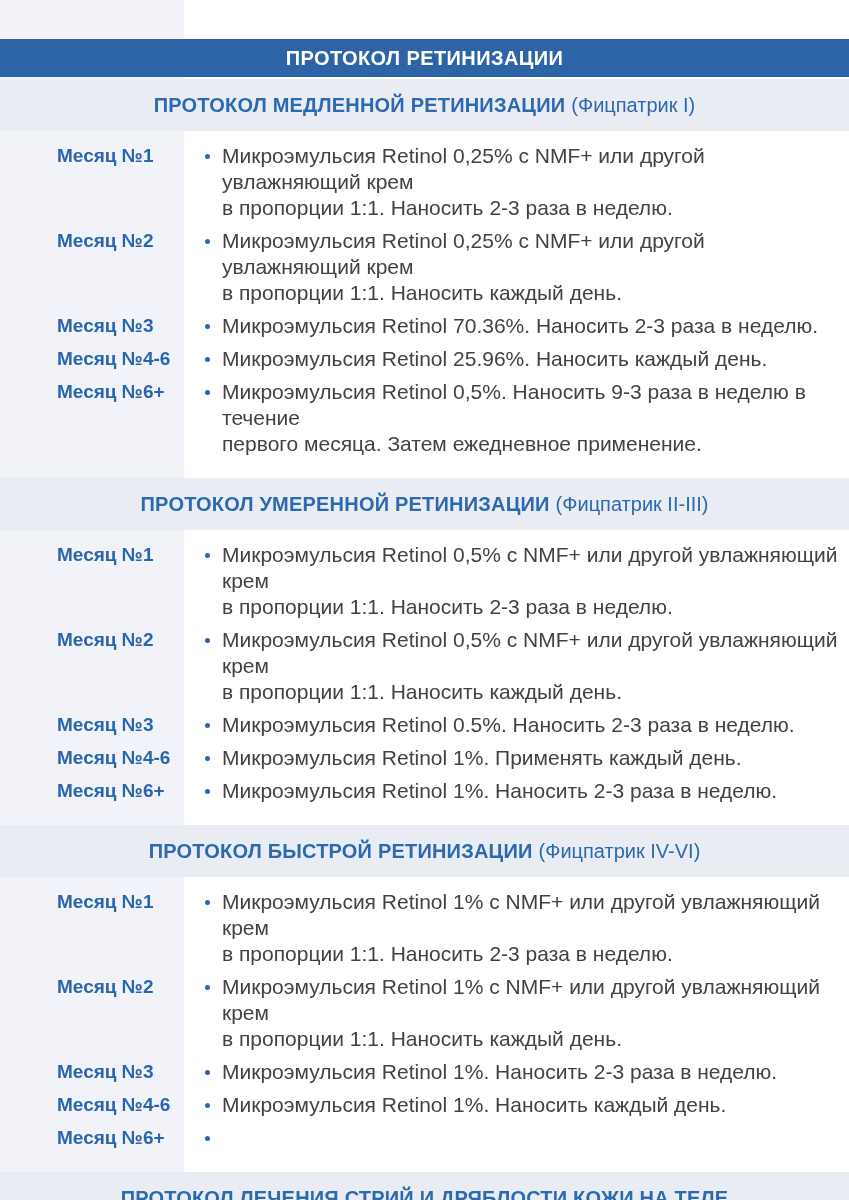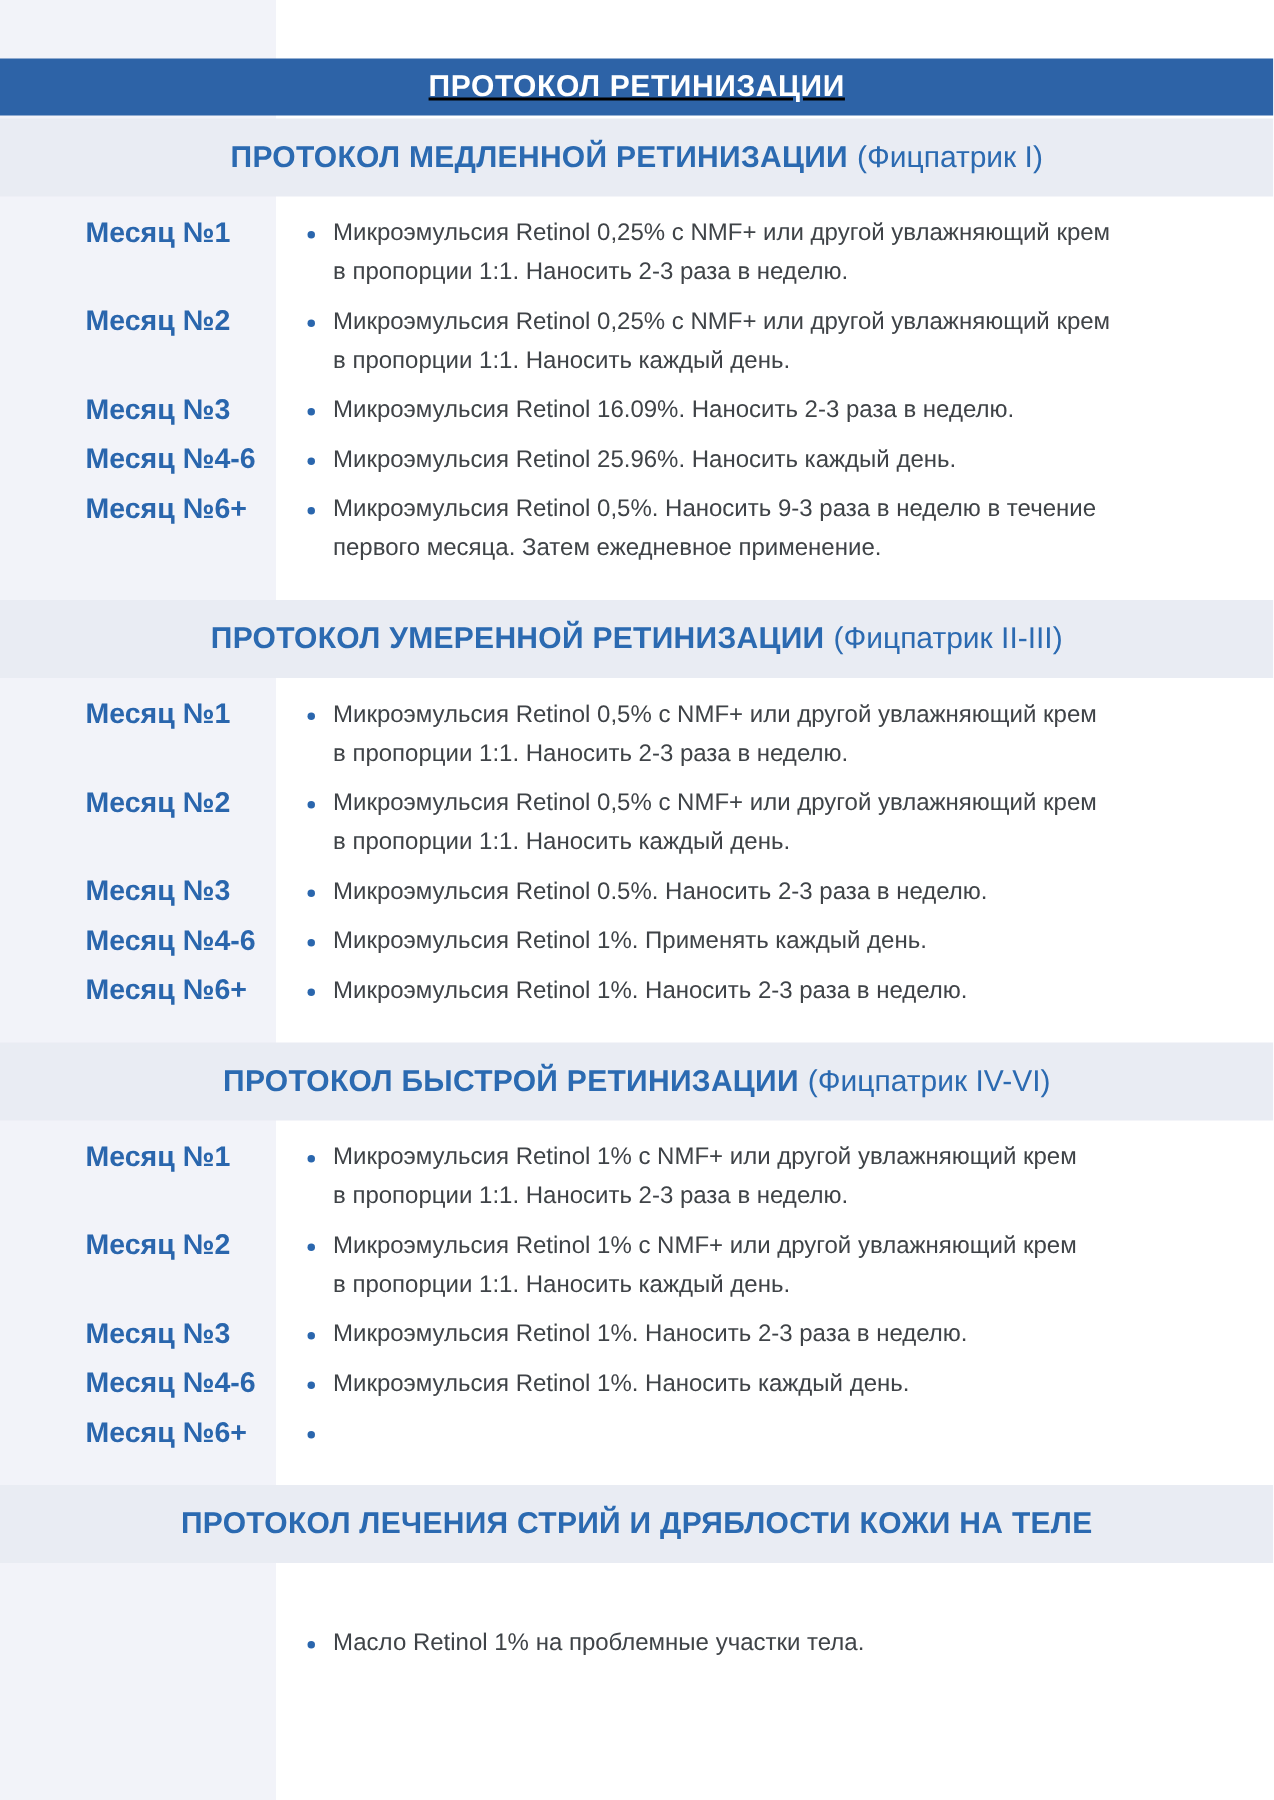--- a/index.html
+++ b/index.html
@@ -13,21 +13,21 @@
   .left-strip {
     position:absolute; left:0; top:0;
     width:184px; height:1200px;
     background:#f2f3f9;
   }
   .content { position:relative; }
 
   .top-spacer { height:39px; }
   .main-banner {
     height:38px; background:#2d63a7;
-    display:flex; align-items:center; justify-content:center;text-decoration:underline;
+    display:flex; align-items:center; justify-content:center;
   }
   .main-banner .main-title {
     color:#ffffff; font-size:20px; font-weight:700; letter-spacing:0.4px;
   }
   .banner-gap { height:2px; }
 
   .section-banner {
     height:52px; background:#e9ecf3;
     display:flex; align-items:center; justify-content:center;
   }
@@ -41,21 +41,21 @@
     width:148px; flex:none;
     color:#2a66ad; font-size:19px; font-weight:700; line-height:26px;
   }
   .row-body { display:flex; flex:1; min-width:0; }
   .bullet {
     width:5px; height:5px; border-radius:50%;
     background:#2a66ad; flex:none;
     margin:11px 12px 0 0;
   }
   .row-text {
-    color:#3f4347; font-size:16px; font-weight:400; line-height:26px;
+    color:#3f4347; font-size:21px; font-weight:400; line-height:26px;
     white-space:pre-line;
   }
   .rows-final { padding-top:34px; }
 </style>
 </head>
 <body>
 
 <div class="page">
   <div class="left-strip"></div>
   <div class="content">
@@ -85,21 +85,21 @@
     <div class="row-body">
       <span class="bullet"></span>
       <div class="row-text">Микроэмульсия Retinol 0,25% с NMF+ или другой увлажняющий крем
 в пропорции 1:1. Наносить каждый день.</div>
     </div>
   </div>
         <div class="row">
     <div class="row-label">Месяц №3</div>
     <div class="row-body">
       <span class="bullet"></span>
-      <div class="row-text">Микроэмульсия Retinol 16.09%. Наносить 2-3 раза в неделю.</div>
+      <div class="row-text">Микроэмульсия Retinol 70.36%. Наносить 2-3 раза в неделю.</div>
     </div>
   </div>
         <div class="row">
     <div class="row-label">Месяц №4-6</div>
     <div class="row-body">
       <span class="bullet"></span>
       <div class="row-text">Микроэмульсия Retinol 25.96%. Наносить каждый день.</div>
     </div>
   </div>
         <div class="row">

